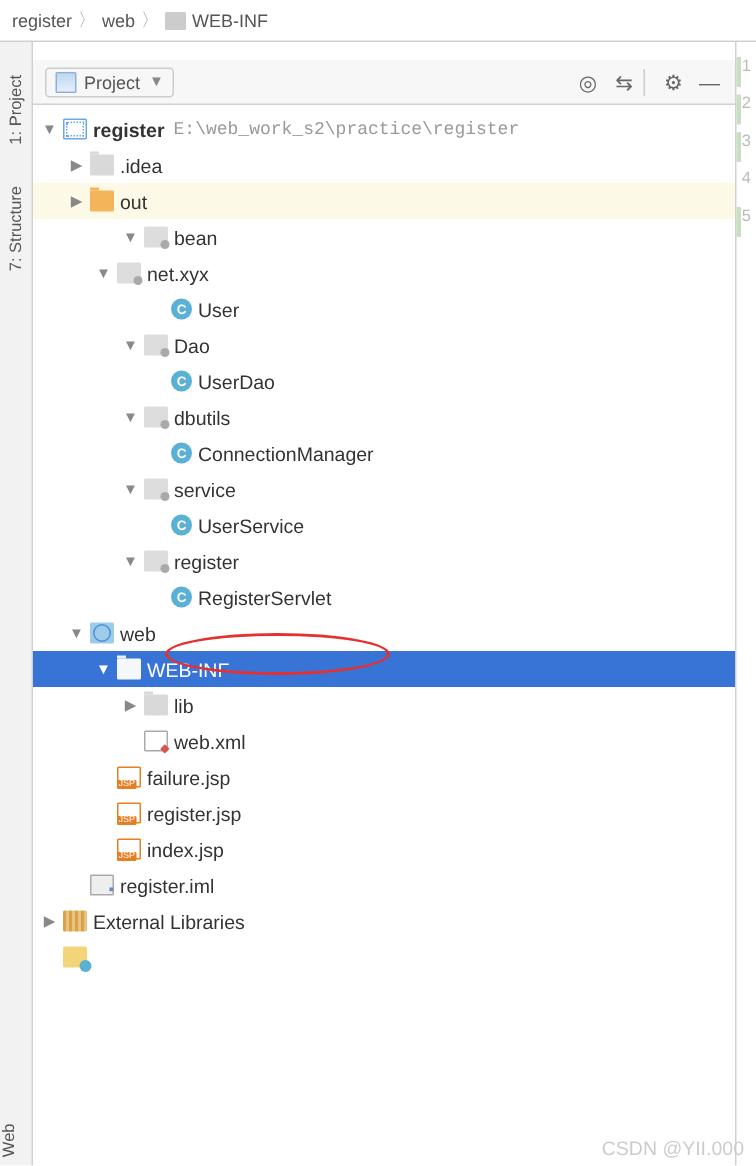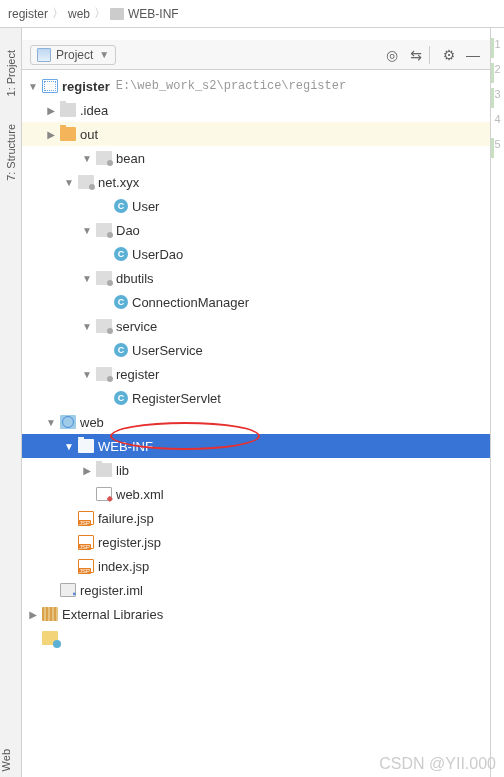--- a/index.html
+++ b/index.html
@@ -196,21 +196,21 @@
       position: absolute;
       border: 2px solid #e63030;
       border-radius: 50%;
       width: 150px; height: 28px;
       pointer-events: none;
     }
     .watermark {
       position: absolute;
       bottom: 4px;
       right: 8px;
-      font-size: 16px;
+      font-size: 13px;
       color: #ccc;
     }
     .bottom-tab {
       position: absolute;
       left: 0; bottom: 6px;
       writing-mode: vertical-rl;
       transform: rotate(180deg);
       font-size: 11px;
       color: #555;
       width: 22px;

